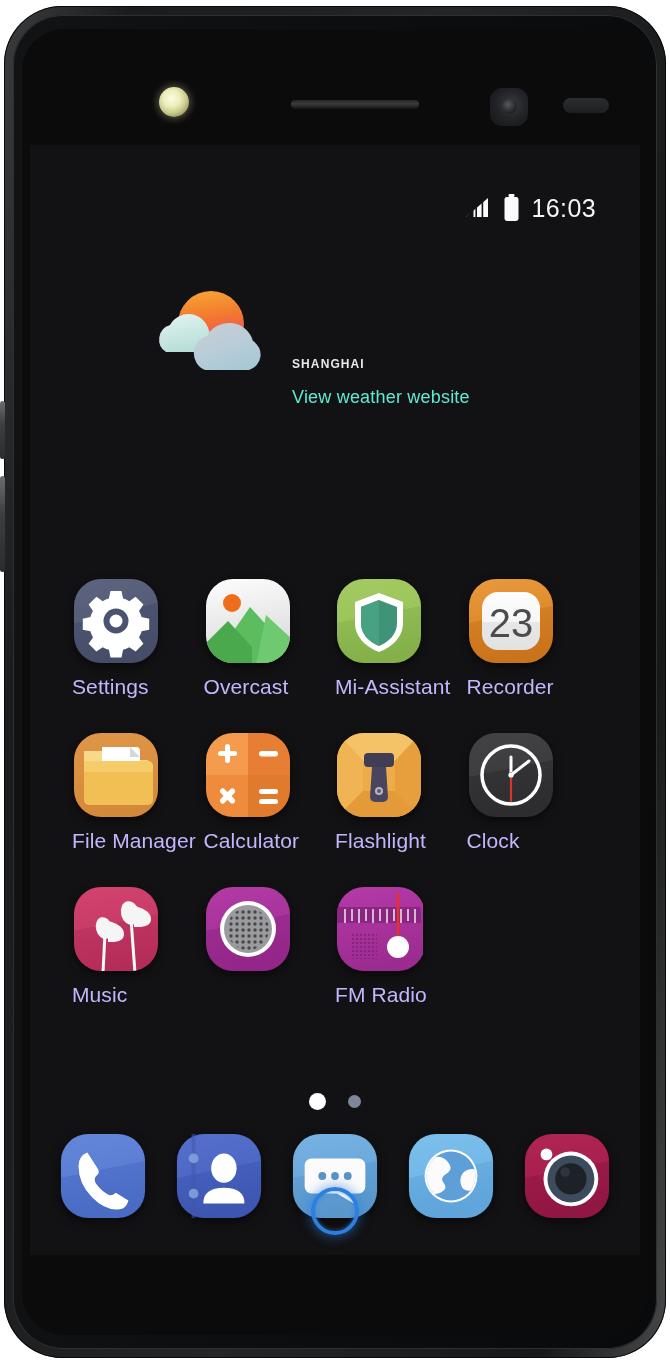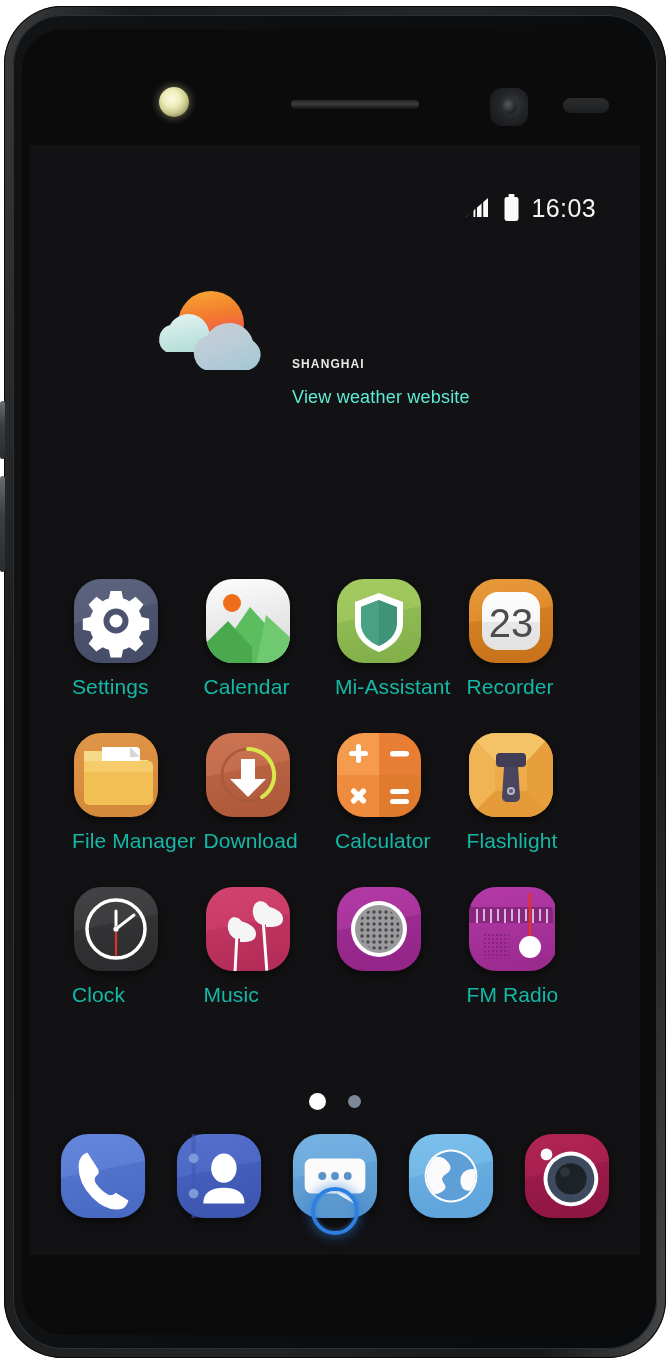--- a/index.html
+++ b/index.html
@@ -113,21 +113,21 @@
     padding:0 42px;
   }
   .app-cell{
     display:flex; flex-direction:column; align-items:flex-start; gap:10px;
   }
   .app-icon{
     width:88px; height:88px; position:relative;
     filter:drop-shadow(0 3px 4px rgba(0,0,0,.55));
   }
   .app-label{
-    font-size:21px; color:#14b8a6; white-space:nowrap; letter-spacing:.1px;
+    font-size:21px; color:#c4b5fd; white-space:nowrap; letter-spacing:.1px;
   }
 
   
   #page-dots{
     position:absolute; left:0; top:948px; width:100%;
     display:flex; justify-content:center; align-items:center; gap:22px;
   }
   .dot{ border-radius:50%; }
   .dot.active{ width:17px; height:17px; background:#ffffff; }
   .dot.inactive{ width:13px; height:13px; background:#7d8797; }
@@ -250,21 +250,21 @@
                   </clipPath>
               </defs>
               <rect x="2" y="2" width="84" height="84" rx="27" fill="url(#gGal)"></rect>
               <g clip-path="url(#clipGal)">
                 <circle cx="28" cy="26" r="9" fill="#ef6c1a"></circle>
                 <path d="M46 30 L86 74 L86 88 L6 88 Z" fill="#5bbd5e"></path>
                 <path d="M2 66 L24 44 L48 70 L48 88 L2 88 Z" fill="#4aa84d"></path>
                 <path d="M62 38 L88 62 L88 88 L52 88 Z" fill="#6ec971"></path>
               </g>
             </svg>
-            <span class="app-label">Calendar</span>
+            <span class="app-label">Overcast</span>
           </div>
 
           <div class="app-cell">
             <svg class="app-icon" viewBox="0 0 88 88">
               <defs>
                   <linearGradient id="gMi" x1="0" y1="0" x2="0.2" y2="1">
                 <stop offset="0%" stop-color="#a4cb62"></stop>
                     <stop offset="50%" stop-color="#9cc55c"></stop>
                 <stop offset="50%" stop-color="#8fbb52"></stop>
                     <stop offset="100%" stop-color="#84b04a"></stop>
@@ -317,37 +317,20 @@
                 <path d="M12 20 h24 l7 9 h33 v12 H12 Z" fill="#f7d98a"></path>
                 <path d="M30 16 h34 a4 4 0 0 1 4 4 v30 H30 Z" fill="#ffffff"></path>
                 <path d="M58 16 l10 10 h-10 Z" fill="#d7d7d7"></path>
                 <path d="M12 30 h64 a5 5 0 0 1 5 5 v34 a5 5 0 0 1 -5 5 H17 a5 5 0 0 1 -5 -5 Z" fill="#f2bf55"></path>
                 <path d="M12 30 h64 a5 5 0 0 1 5 5 v6 H12 Z" fill="#f6cc6b"></path>
               </g>
             </svg>
             <span class="app-label">File Manager</span>
           </div>
 
-          <div class="app-cell">
-            <svg class="app-icon" viewBox="0 0 88 88">
-              <defs>
-                  <linearGradient id="gDl" x1="0" y1="0" x2="0.2" y2="1">
-                <stop offset="0%" stop-color="#cb7554"></stop>
-                    <stop offset="50%" stop-color="#c46d4c"></stop>
-                <stop offset="50%" stop-color="#b86242"></stop>
-                    <stop offset="100%" stop-color="#ae5a3b"></stop>
-              </linearGradient>
-                </defs>
-              <rect x="2" y="2" width="84" height="84" rx="27" fill="url(#gDl)"></rect>
-              <circle cx="44" cy="44" r="26" fill="none" stroke="#a85a3c" stroke-width="2.5"></circle>
-              <path d="M44 18 a26 26 0 0 1 14 48" fill="none" stroke="#d8e84a" stroke-width="4" stroke-linecap="round"></path>
-              <path d="M37 28 h14 v20 h11 L44 66 L26 48 h11 Z" fill="#ffffff"></path>
-            </svg>
-            <span class="app-label">Download</span>
-          </div>
 
           <div class="app-cell">
             <svg class="app-icon" viewBox="0 0 88 88">
               <defs>
                   <clipPath id="clipCalc">
                     <rect x="2" y="2" width="84" height="84" rx="27"></rect>
                   </clipPath>
                 </defs>
               <g clip-path="url(#clipCalc)">
                 <rect x="2" y="2" width="42" height="42" fill="#f59b4d"></rect>

